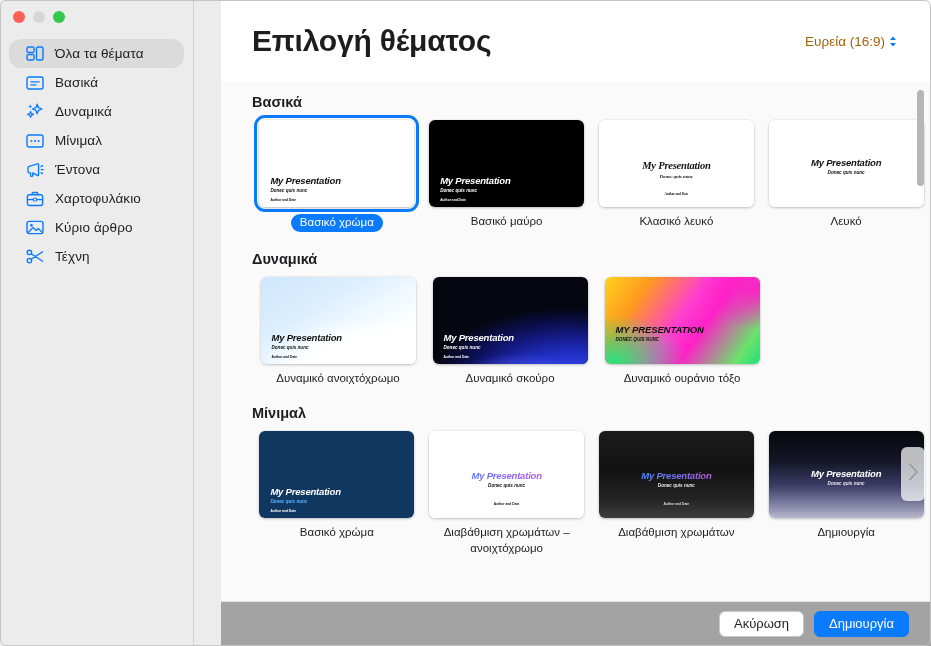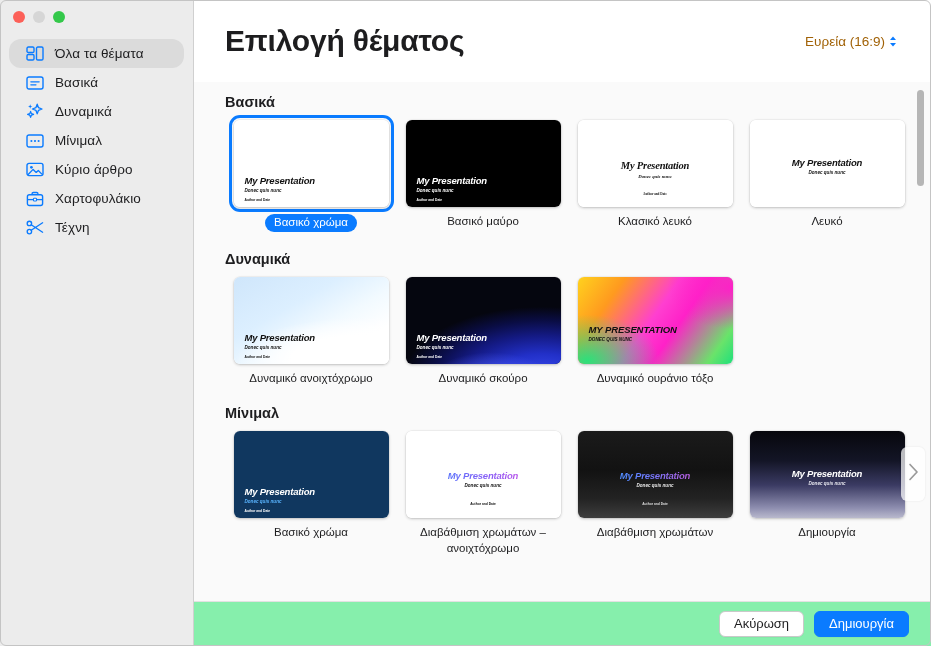--- a/index.html
+++ b/index.html
@@ -57,20 +57,21 @@
 
   
   .main {
     flex: 1 1 auto;
     position: relative;
     background: #ffffff;
     display: flex;
     flex-direction: column;
     height: 646px;
     overflow: hidden;
+    margin-left: 27px;
   }
   .header {
     height: 82px;
     flex: 0 0 82px;
     background: #ffffff;
     display: flex;
     align-items: center;
     justify-content: space-between;
     padding: 0 34px 0 31px;
   }
@@ -202,21 +203,21 @@
     border-radius: 6px;
     display: flex; align-items: center; justify-content: center;
     box-shadow: 0 0 2px rgba(0,0,0,0.10);
     cursor: default;
   }
 
   
   .footer {
     flex: 0 0 45px;
     height: 45px;
-    background: #86efac;
+    background: #a3a3a3;
     border-top: 1px solid #e2e2e2;
     display: flex;
     align-items: center;
     justify-content: flex-end;
     gap: 10px;
     padding: 0 22px 0 0;
   }
   .btn {
     font-size: 13px;
     color: #1d1d1f;
@@ -289,38 +290,47 @@
               <rect x="1" y="1" width="16" height="12" rx="2" fill="none" stroke="#0a7bff" stroke-width="1.4"></rect>
               <circle cx="5.4" cy="7" r="1.05" fill="#0a7bff"></circle>
               <circle cx="9" cy="7" r="1.05" fill="#0a7bff"></circle>
               <circle cx="12.6" cy="7" r="1.05" fill="#0a7bff"></circle>
             </svg>
           </span>
           <span class="nav-label">Μίνιμαλ</span>
         </div>
         <div class="nav-item">
           <span class="nav-icon">
-            <svg width="18" height="15" viewBox="0 0 18 15">
-              <rect x="1" y="1.4" width="16" height="12.2" rx="2" fill="none" stroke="#0a7bff" stroke-width="1.4"></rect>
-              <circle cx="5.4" cy="5.3" r="1.35" fill="#0a7bff"></circle>
-              <path d="M2.4 12.2 L7.1 7.4 L10.2 10.4 L12.3 8.5 L15.6 11.9" fill="none" stroke="#0a7bff" stroke-width="1.35" stroke-linejoin="round" stroke-linecap="round"></path>
-            </svg>
-          </span>
-          <span class="nav-label">Κύριο άρθρο</span>
+            <svg width="19" height="16" viewBox="0 0 19 16">
+              <path d="M2 5.6 L2 9.6 C2 10.3 2.5 10.8 3.2 10.8 L4.6 10.8 L4.6 13.6 C4.6 14.2 5.1 14.6 5.7 14.6 C6.3 14.6 6.7 14.2 6.7 13.6 L6.7 10.8 L11.4 13.4 C11.9 13.7 12.6 13.3 12.6 12.7 L12.6 2.5 C12.6 1.9 11.9 1.5 11.4 1.8 L3.2 4.4 C2.5 4.4 2 4.9 2 5.6 Z" fill="none" stroke="#0a7bff" stroke-width="1.35" stroke-linejoin="round"></path>
+              <path d="M15 4.6 L16.6 3.6 M15.2 7.6 L17.2 7.6 M15 10.6 L16.6 11.6" stroke="#0a7bff" stroke-width="1.3" stroke-linecap="round" fill="none"></path>
+            </svg>
+          </span>
+          <span class="nav-label">Έντονα</span>
         </div>
         <div class="nav-item">
           <span class="nav-icon">
             <svg width="18" height="16" viewBox="0 0 18 16">
               <path d="M6 3.8 L6 2.9 C6 2.1 6.6 1.5 7.4 1.5 L10.6 1.5 C11.4 1.5 12 2.1 12 2.9 L12 3.8" fill="none" stroke="#0a7bff" stroke-width="1.35" stroke-linejoin="round"></path>
               <rect x="1.4" y="3.8" width="15.2" height="10.7" rx="2" fill="none" stroke="#0a7bff" stroke-width="1.4"></rect>
               <path d="M1.6 8.6 L16.4 8.6" stroke="#0a7bff" stroke-width="1.3"></path>
               <rect x="7.5" y="7.3" width="3" height="2.7" rx="0.7" fill="#fff" stroke="#0a7bff" stroke-width="1.1"></rect>
             </svg>
           </span>
           <span class="nav-label">Χαρτοφυλάκιο</span>
+        </div>
+        <div class="nav-item">
+          <span class="nav-icon">
+            <svg width="18" height="15" viewBox="0 0 18 15">
+              <rect x="1" y="1.4" width="16" height="12.2" rx="2" fill="none" stroke="#0a7bff" stroke-width="1.4"></rect>
+              <circle cx="5.4" cy="5.3" r="1.35" fill="#0a7bff"></circle>
+              <path d="M2.4 12.2 L7.1 7.4 L10.2 10.4 L12.3 8.5 L15.6 11.9" fill="none" stroke="#0a7bff" stroke-width="1.35" stroke-linejoin="round" stroke-linecap="round"></path>
+            </svg>
+          </span>
+          <span class="nav-label">Κύριο άρθρο</span>
         </div>
         <div class="nav-item">
           <span class="nav-icon">
             <svg width="19" height="15" viewBox="0 0 19 15">
               <circle cx="3.4" cy="3.4" r="2.2" fill="none" stroke="#0a7bff" stroke-width="1.35"></circle>
               <circle cx="3.4" cy="11.6" r="2.2" fill="none" stroke="#0a7bff" stroke-width="1.35"></circle>
               <path d="M5.2 4.8 L16.6 12.2 M5.2 10.2 L16.6 2.8" fill="none" stroke="#0a7bff" stroke-width="1.35" stroke-linecap="round"></path>
             </svg>
           </span>
           <span class="nav-label">Τέχνη</span>

